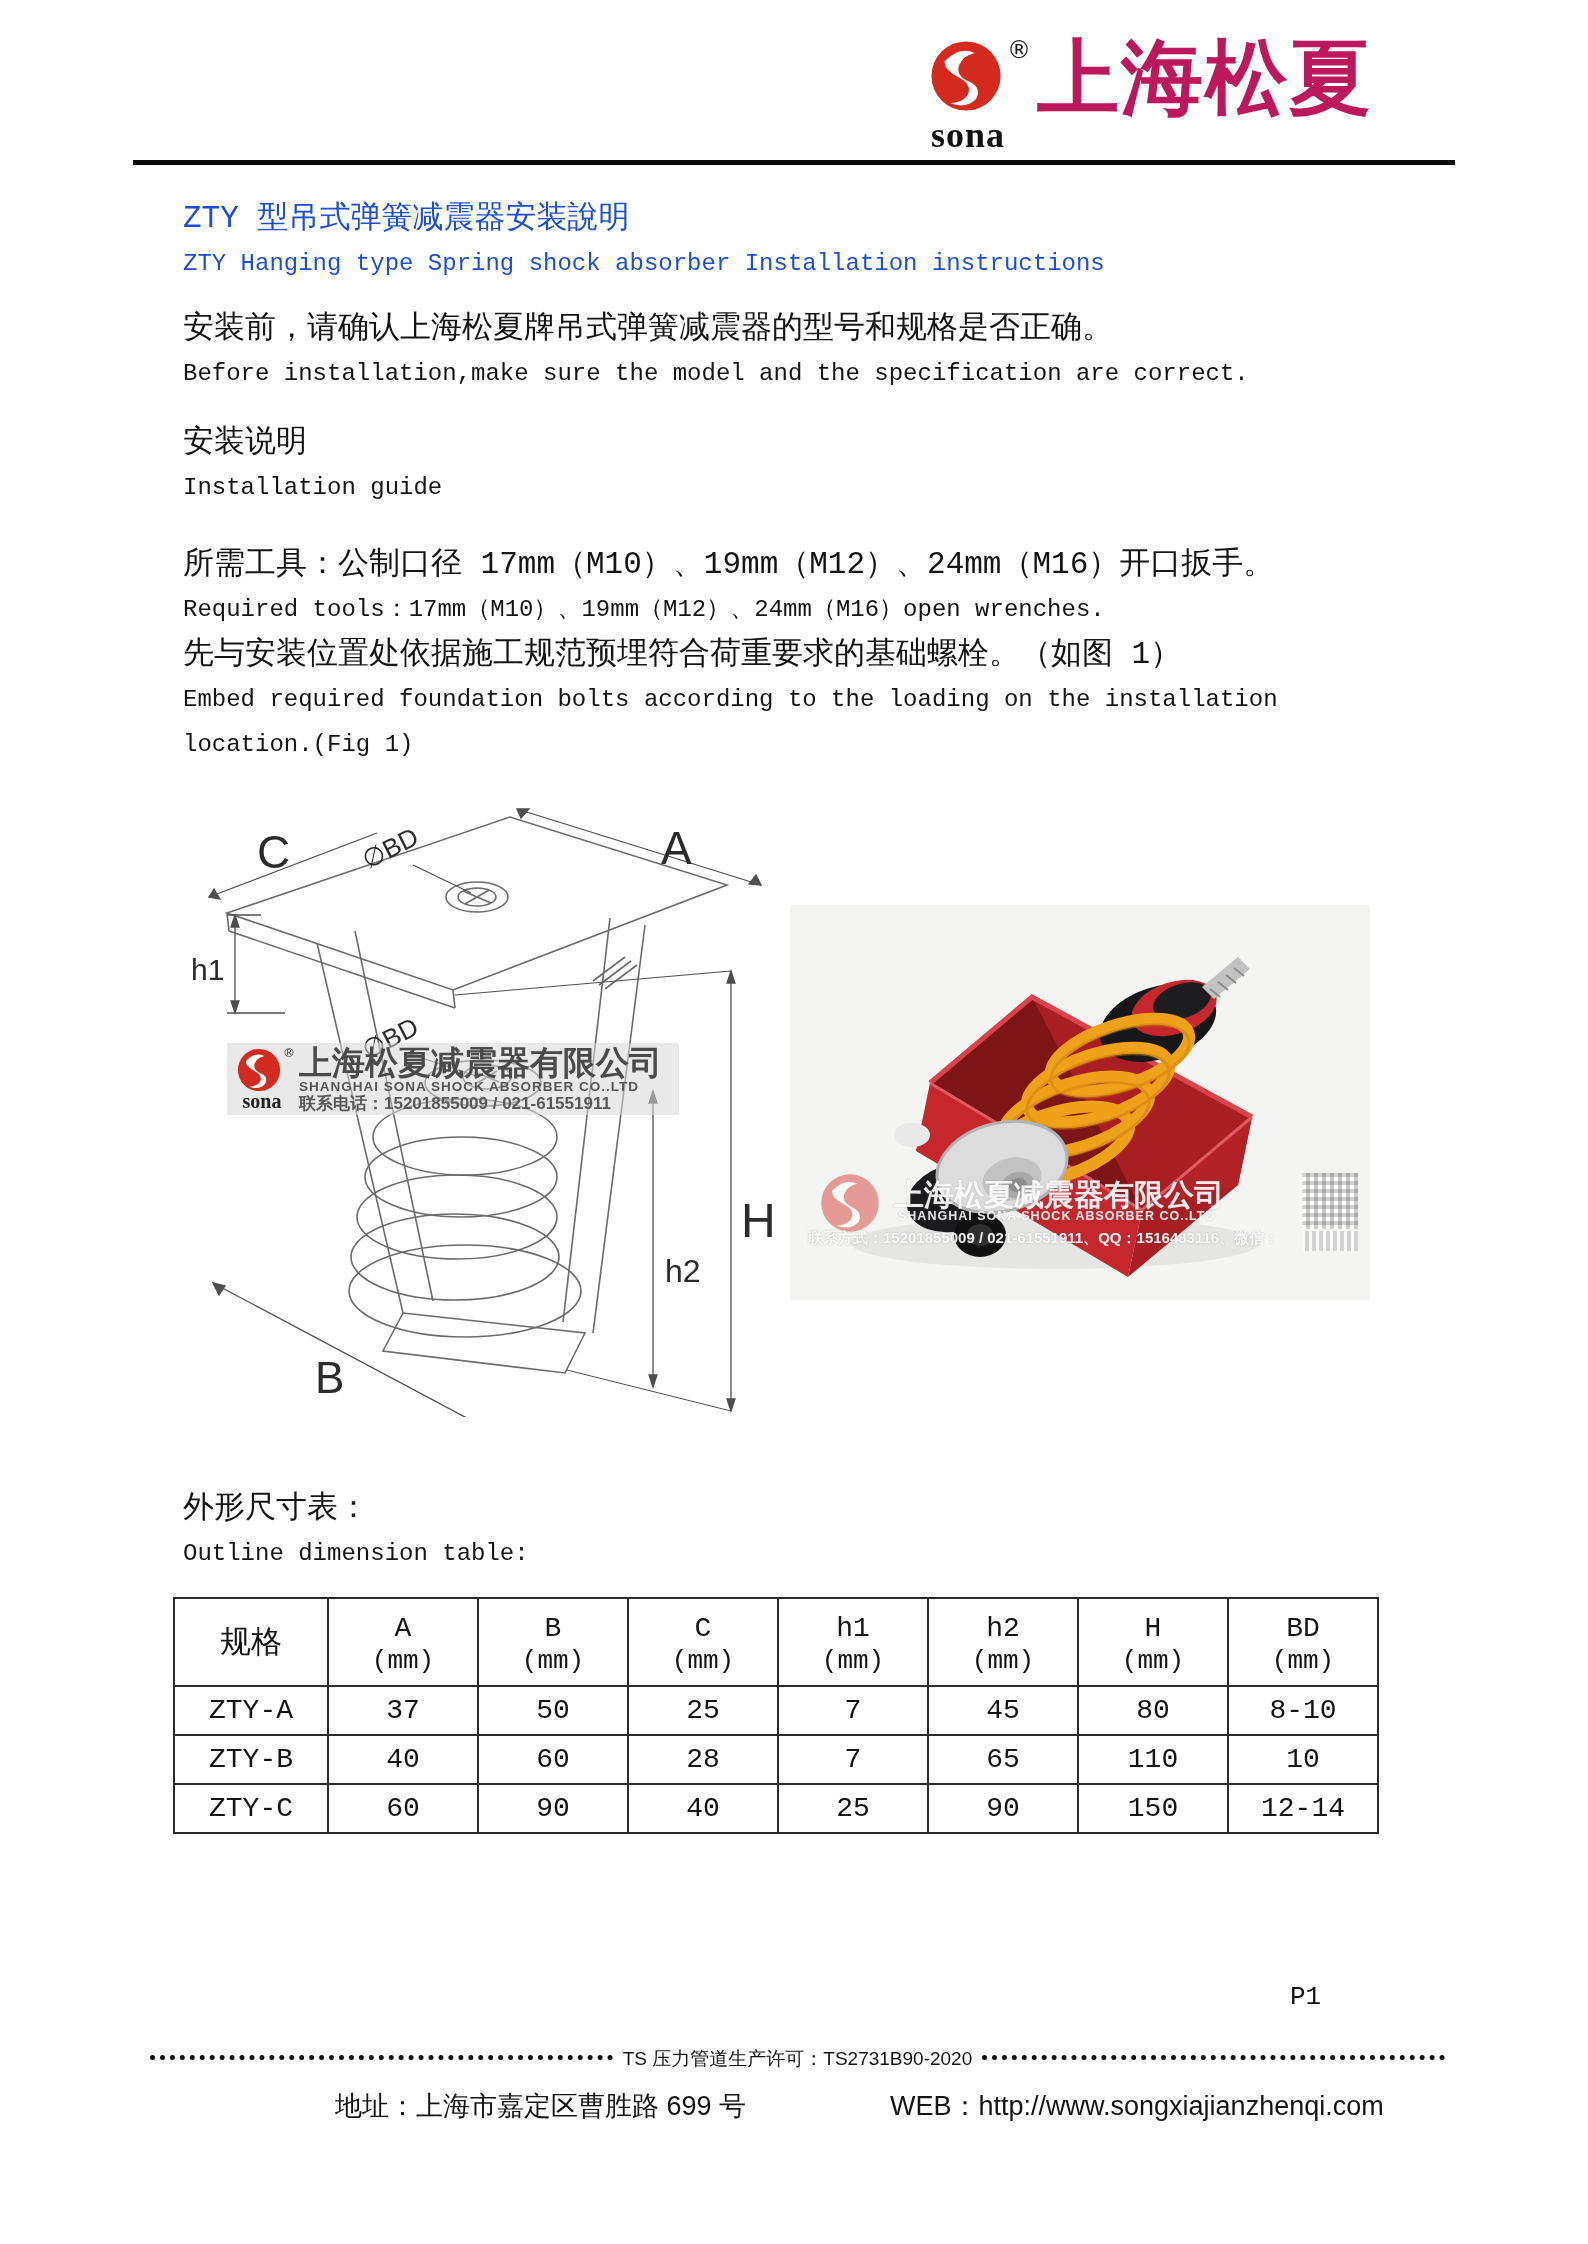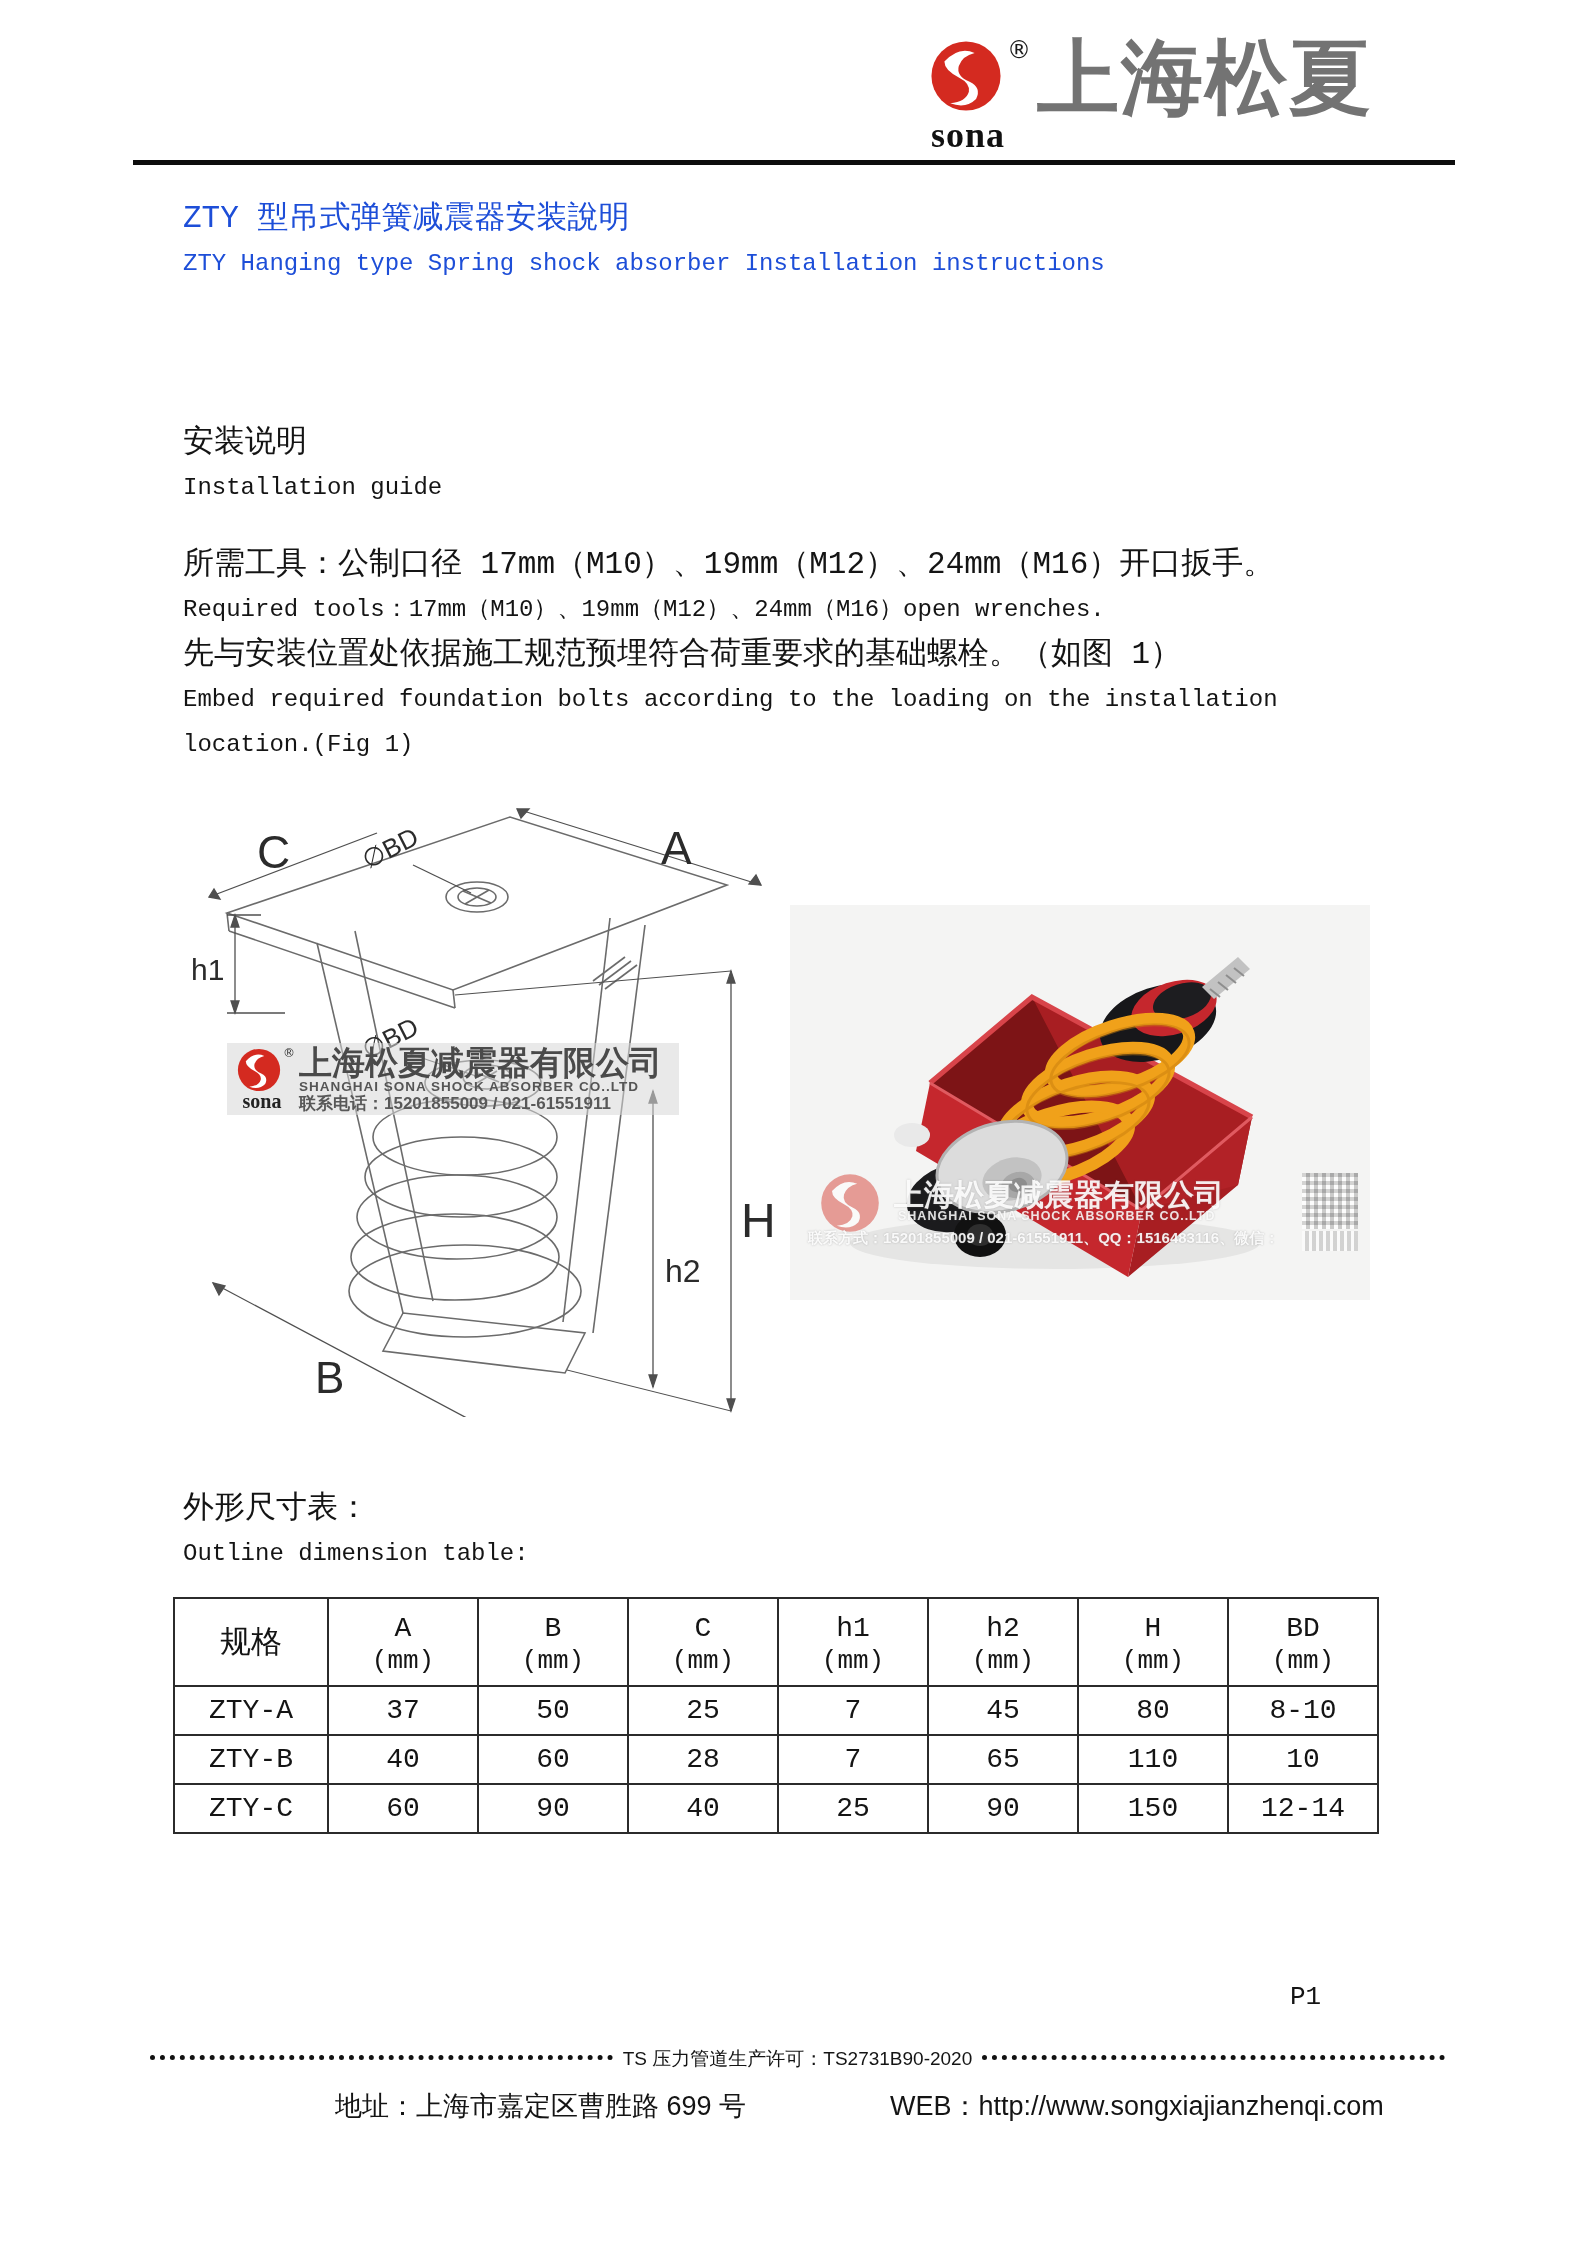--- a/index.html
+++ b/index.html
@@ -10,21 +10,21 @@
     font-family:"Liberation Mono","DejaVu Sans Mono",monospace;
     color:#141414;
   }
   
   .logo-wrap { position:absolute; left:905px; top:28px; width:470px; height:125px; }
   .logo-mark { position:absolute; left:25px; top:12px; width:72px; height:72px; }
   .logo-reg { position:absolute; left:102px; top:8px; font-size:24px; font-family:"DejaVu Sans",sans-serif; color:#1a1a1a; }
   .logo-sona { position:absolute; left:20px; top:86px; width:86px; text-align:center;
     font-family:"Liberation Serif","DejaVu Serif",serif; font-weight:bold; font-size:36px; letter-spacing:1px; color:#111; }
   .logo-cjk { position:absolute; left:132px; top:-4px; font-family:"DejaVu Sans",sans-serif;
-    font-weight:bold; font-size:82px; letter-spacing:2px; color:#737373; white-space:nowrap; }
+    font-weight:bold; font-size:82px; letter-spacing:2px; color:#be185d; white-space:nowrap; }
   .top-rule { position:absolute; left:133px; top:160px; width:1322px; height:5px; background:#0d0d0d; }
 
   
   .tblock { position:absolute; left:183px; white-space:nowrap; }
   .ln { height:45px; line-height:45px; }
   .cn { font-size:31px; }
   .en { font-size:24px; }
   .green { color:#1d4ed8; }
 
   
@@ -99,20 +99,24 @@
     <div class="logo-sona">sona</div>
     <div class="logo-cjk">上海松夏</div>
   </div>
   <div class="top-rule"></div>
 
   <div class="tblock" style="top:196px;">
     <div class="ln cn green">ZTY 型吊式弹簧减震器安装說明</div>
     <div class="ln en green">ZTY Hanging type Spring shock absorber Installation instructions</div>
   </div>
 
+  <div class="tblock" style="top:306px;">
+    <div class="ln cn">安装前，请确认上海松夏牌吊式弹簧减震器的型号和规格是否正确。</div>
+    <div class="ln en">Before installation,make sure the model and the specification are correct.</div>
+  </div>
 
   <div class="tblock" style="top:420px;">
     <div class="ln cn">安装说明</div>
     <div class="ln en">Installation guide</div>
   </div>
 
   <div class="tblock" style="top:542px;">
     <div class="ln cn">所需工具：公制口径 17mm（M10）、19mm（M12）、24mm（M16）开口扳手。</div>
     <div class="ln en">Required tools：17mm（M10）、19mm（M12）、24mm（M16）open wrenches.</div>
     <div class="ln cn">先与安装位置处依据施工规范预埋符合荷重要求的基础螺栓。（如图 1）</div>

